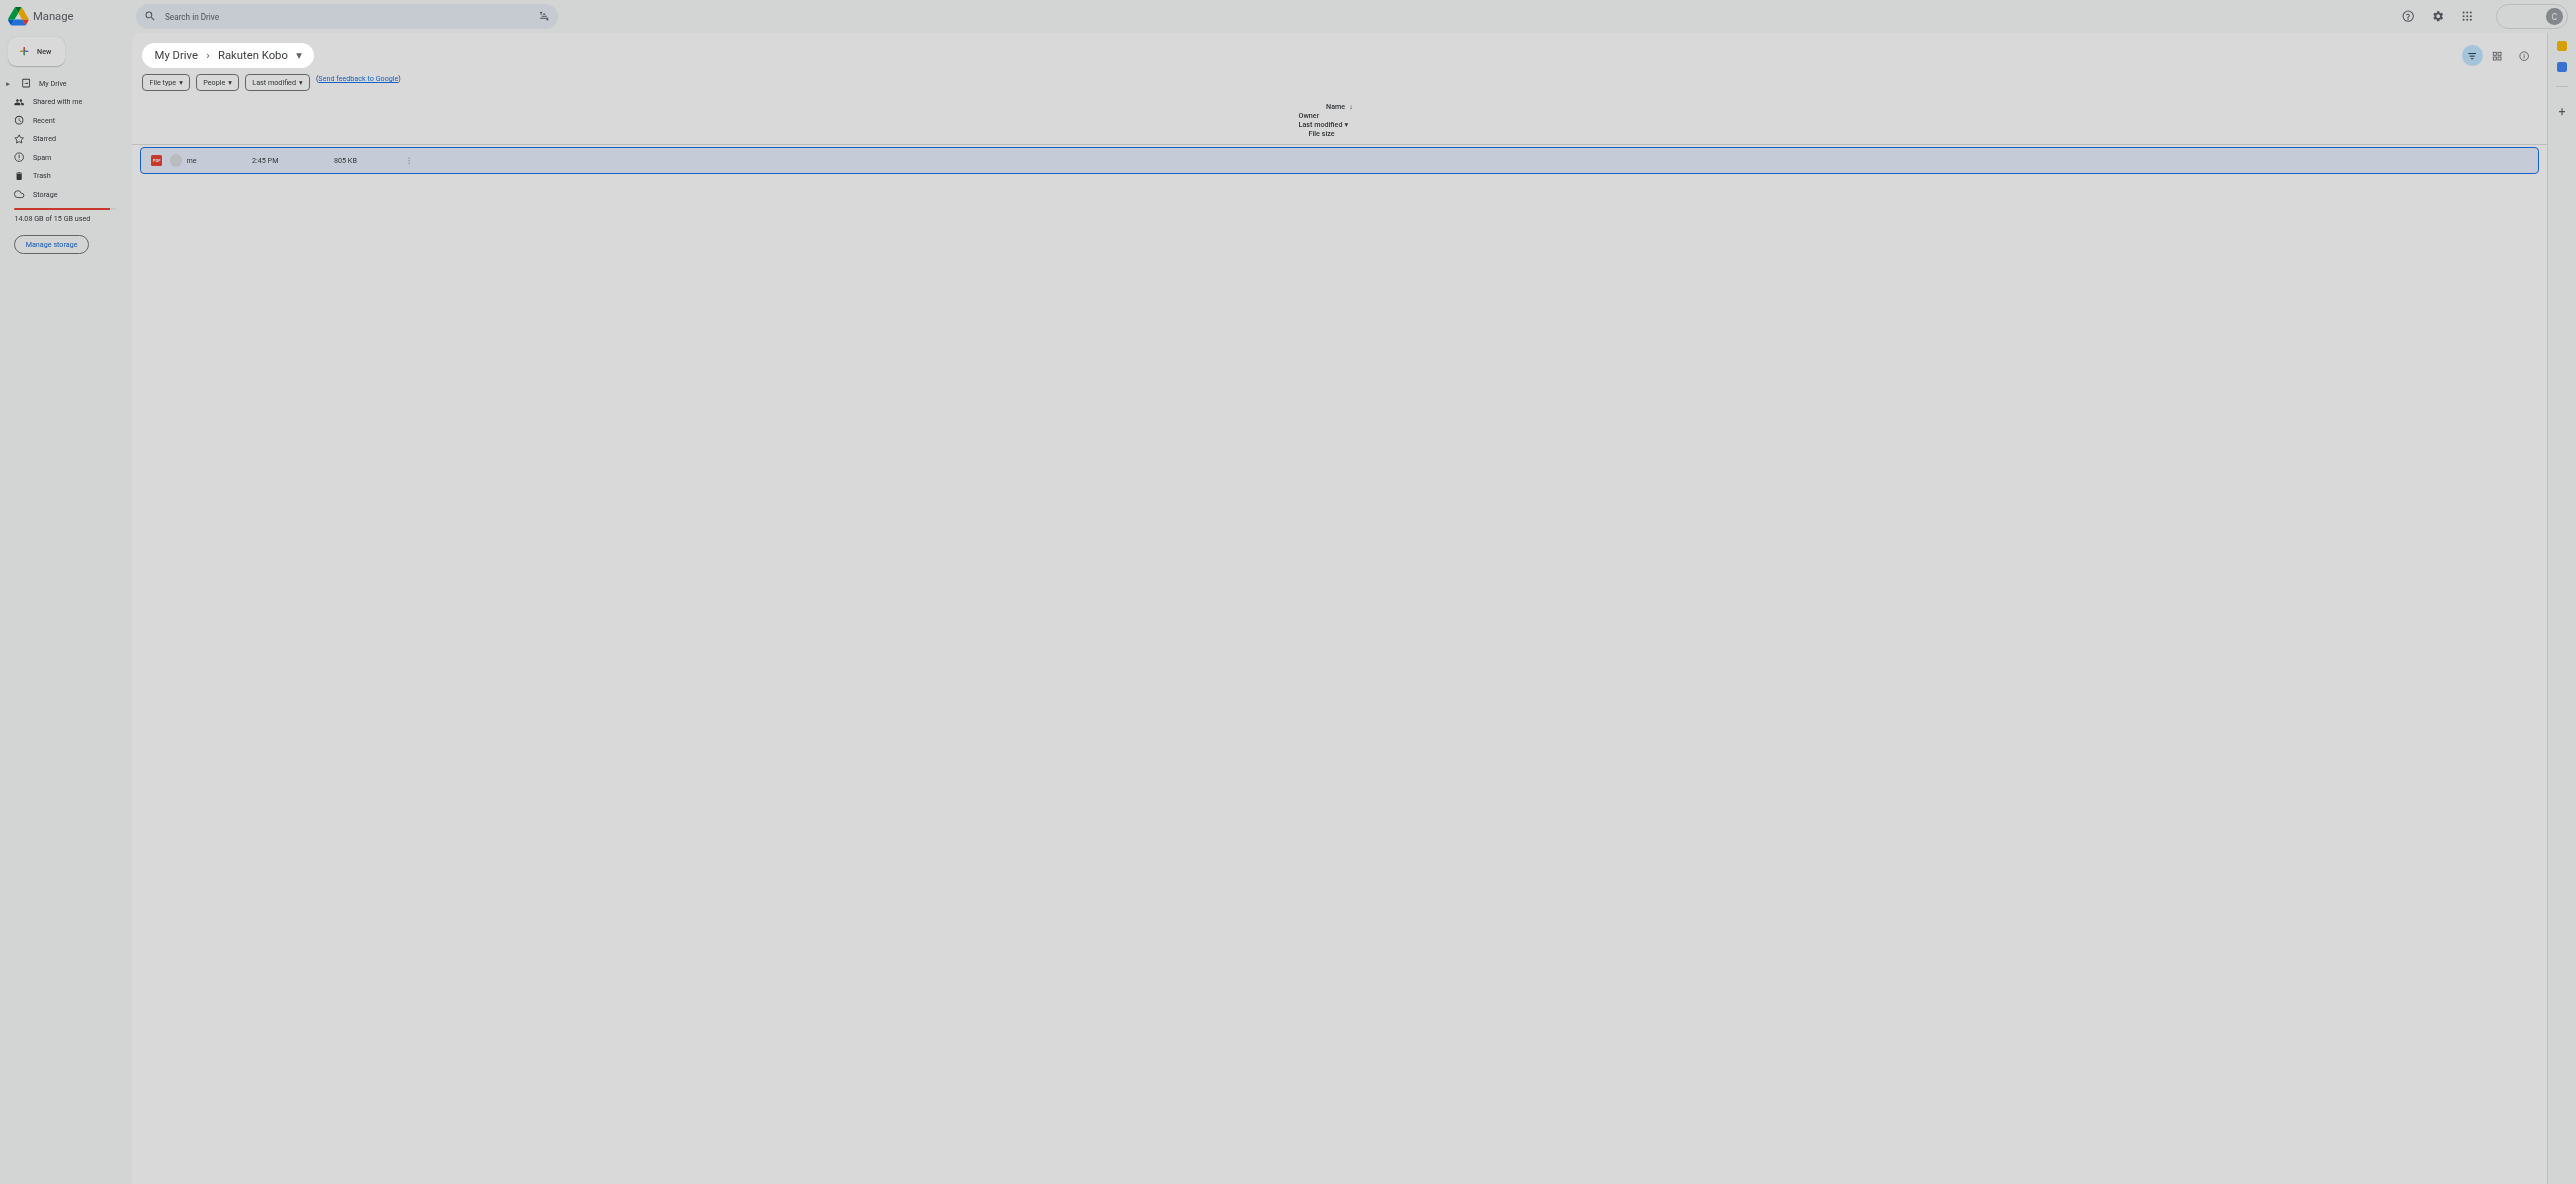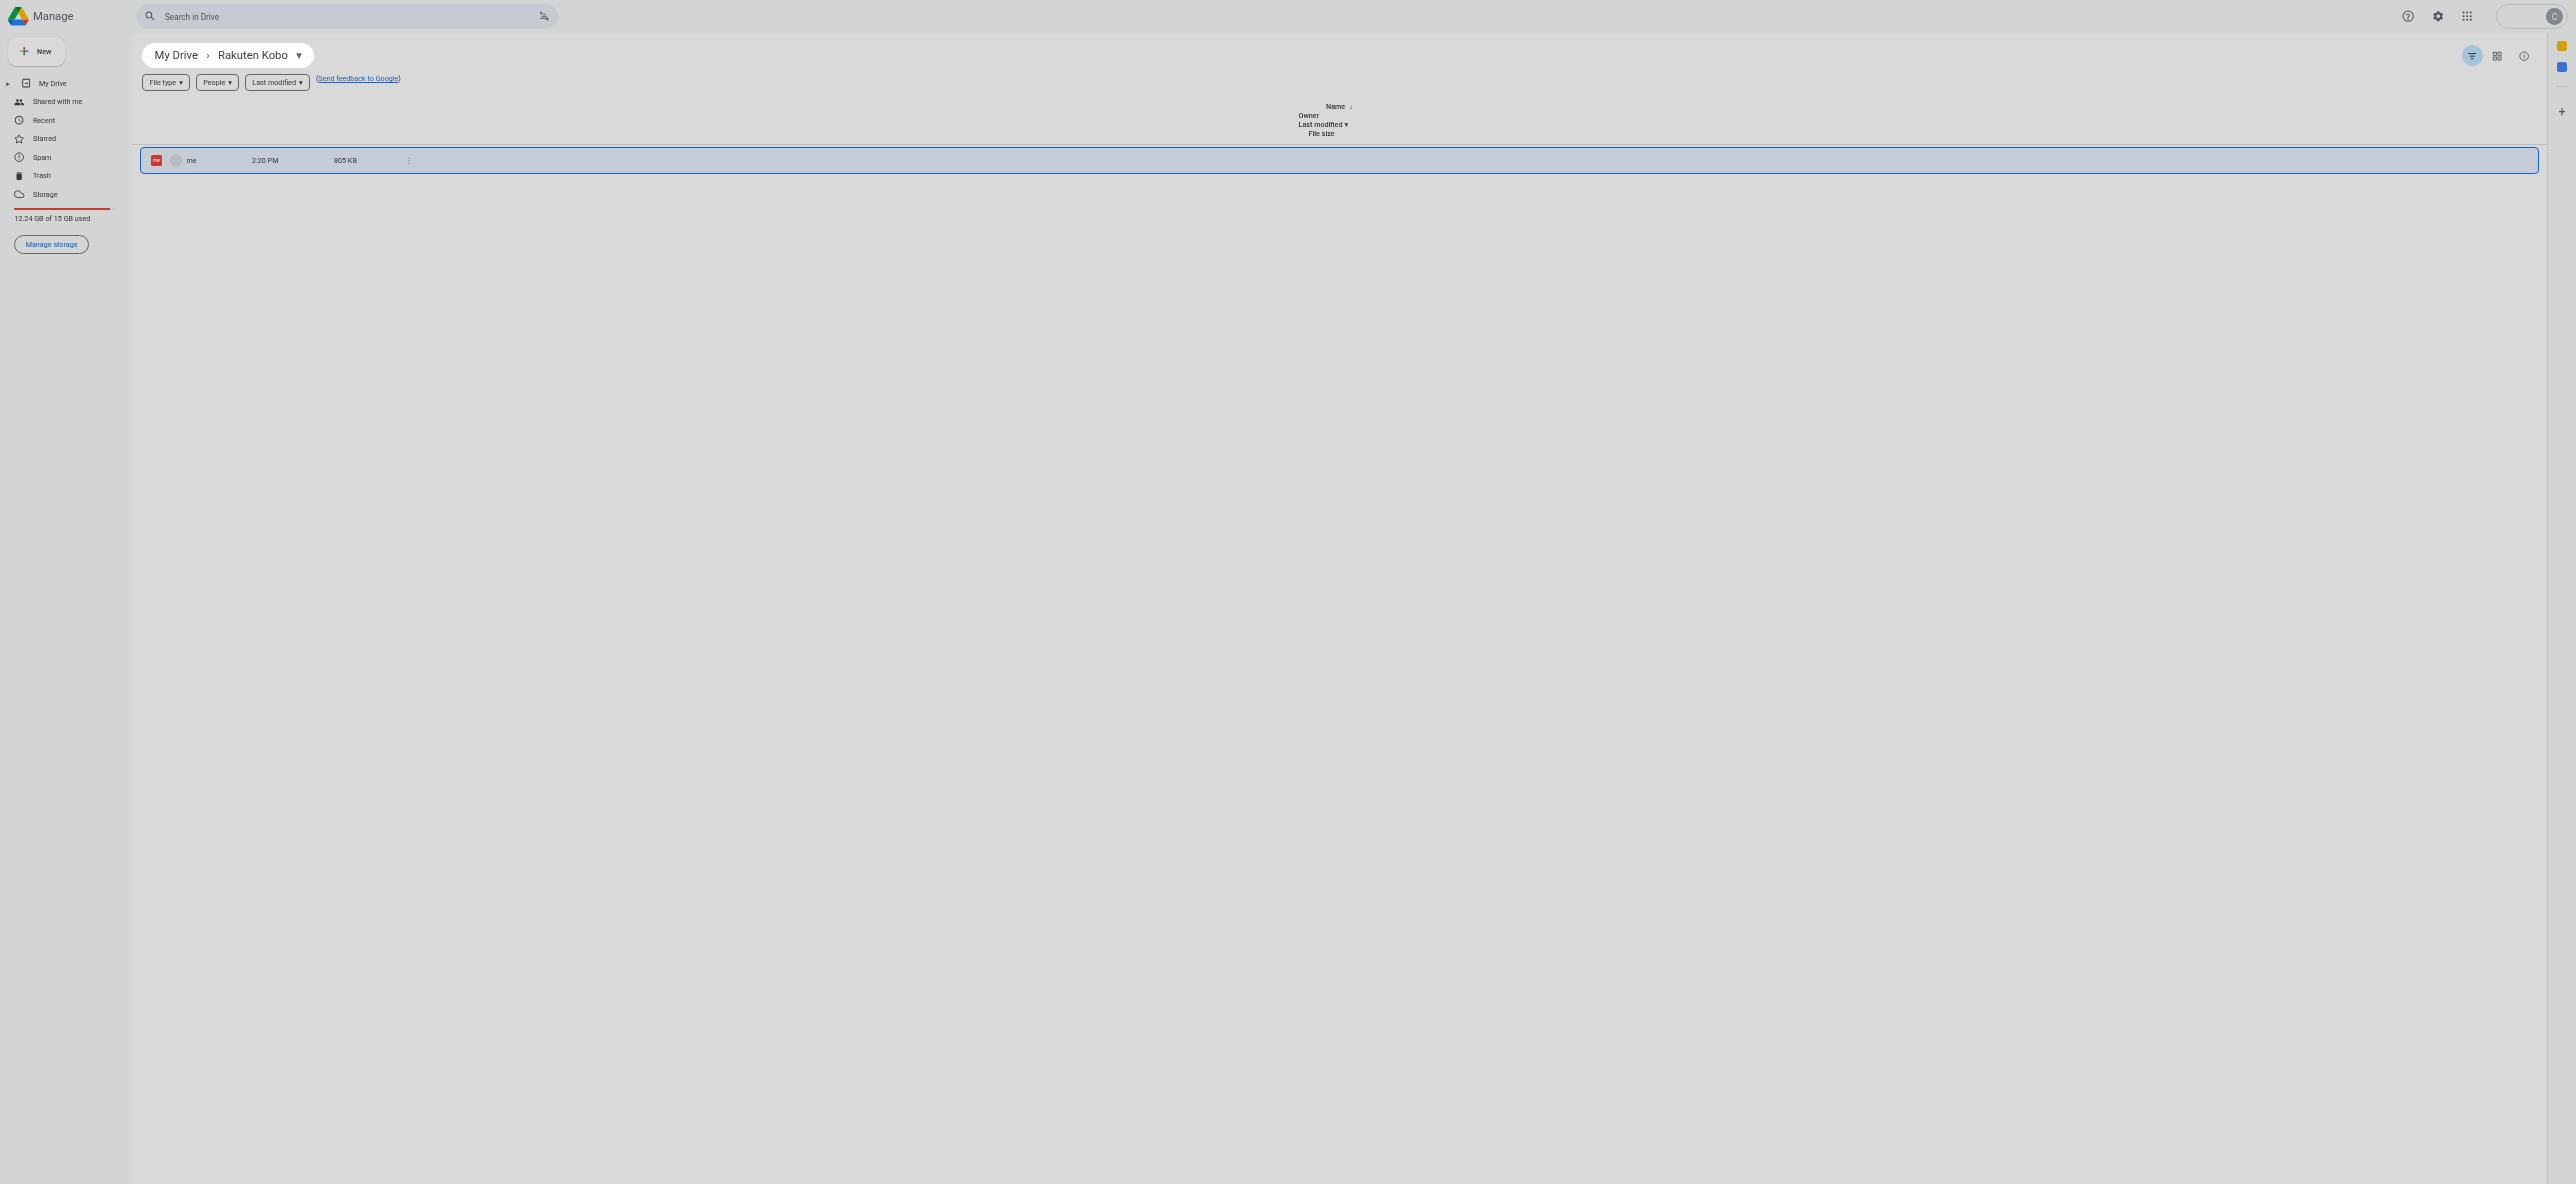--- a/index.html
+++ b/index.html
@@ -218,21 +218,21 @@
           <svg width="10.3" height="10.3" viewBox="0 0 24 24" fill="none" stroke="#3c4043" stroke-width="2">
             <path d="M18 10h-1.26A8 8 0 109 20h9a5 5 0 000-10z"></path>
           </svg>
         </span>
       <span>Storage</span>
     </div>
     
     <div class="storage-bar">
       <div class="storage-fill"></div>
     </div>
-    <div class="storage-text">12.24 GB of 15 GB used</div>
+    <div class="storage-text">14.08 GB of 15 GB used</div>
     <div class="manage-storage">Manage storage</div>
   </div>
 
   <div class="content">
     <div class="content-main">
 
       <div class="breadcrumb-row">
         <div class="breadcrumb breadcrumb-highlight">
           <span class="bc-item">My Drive</span>
           <span class="bc-chevron">›</span>
@@ -294,21 +294,21 @@
         <div class="col-size">File size</div>
         <div class="col-actions"></div>
       </div>
 
       <div class="file-row">
         <div class="file-icon">PDF</div>
         <div class="file-owner">
           <div class="owner-avatar"></div>
           <span>me</span>
         </div>
-        <div class="file-modified">2:20 PM</div>
+        <div class="file-modified">2:45 PM</div>
         <div class="file-size">805 KB</div>
         <div class="file-actions">⋮</div>
       </div>
 
     </div>
 
     <div class="right-sidebar">
       <div class="side-app yellow"></div>
       <div class="side-app blue"></div>
       <div class="side-divider"></div>

